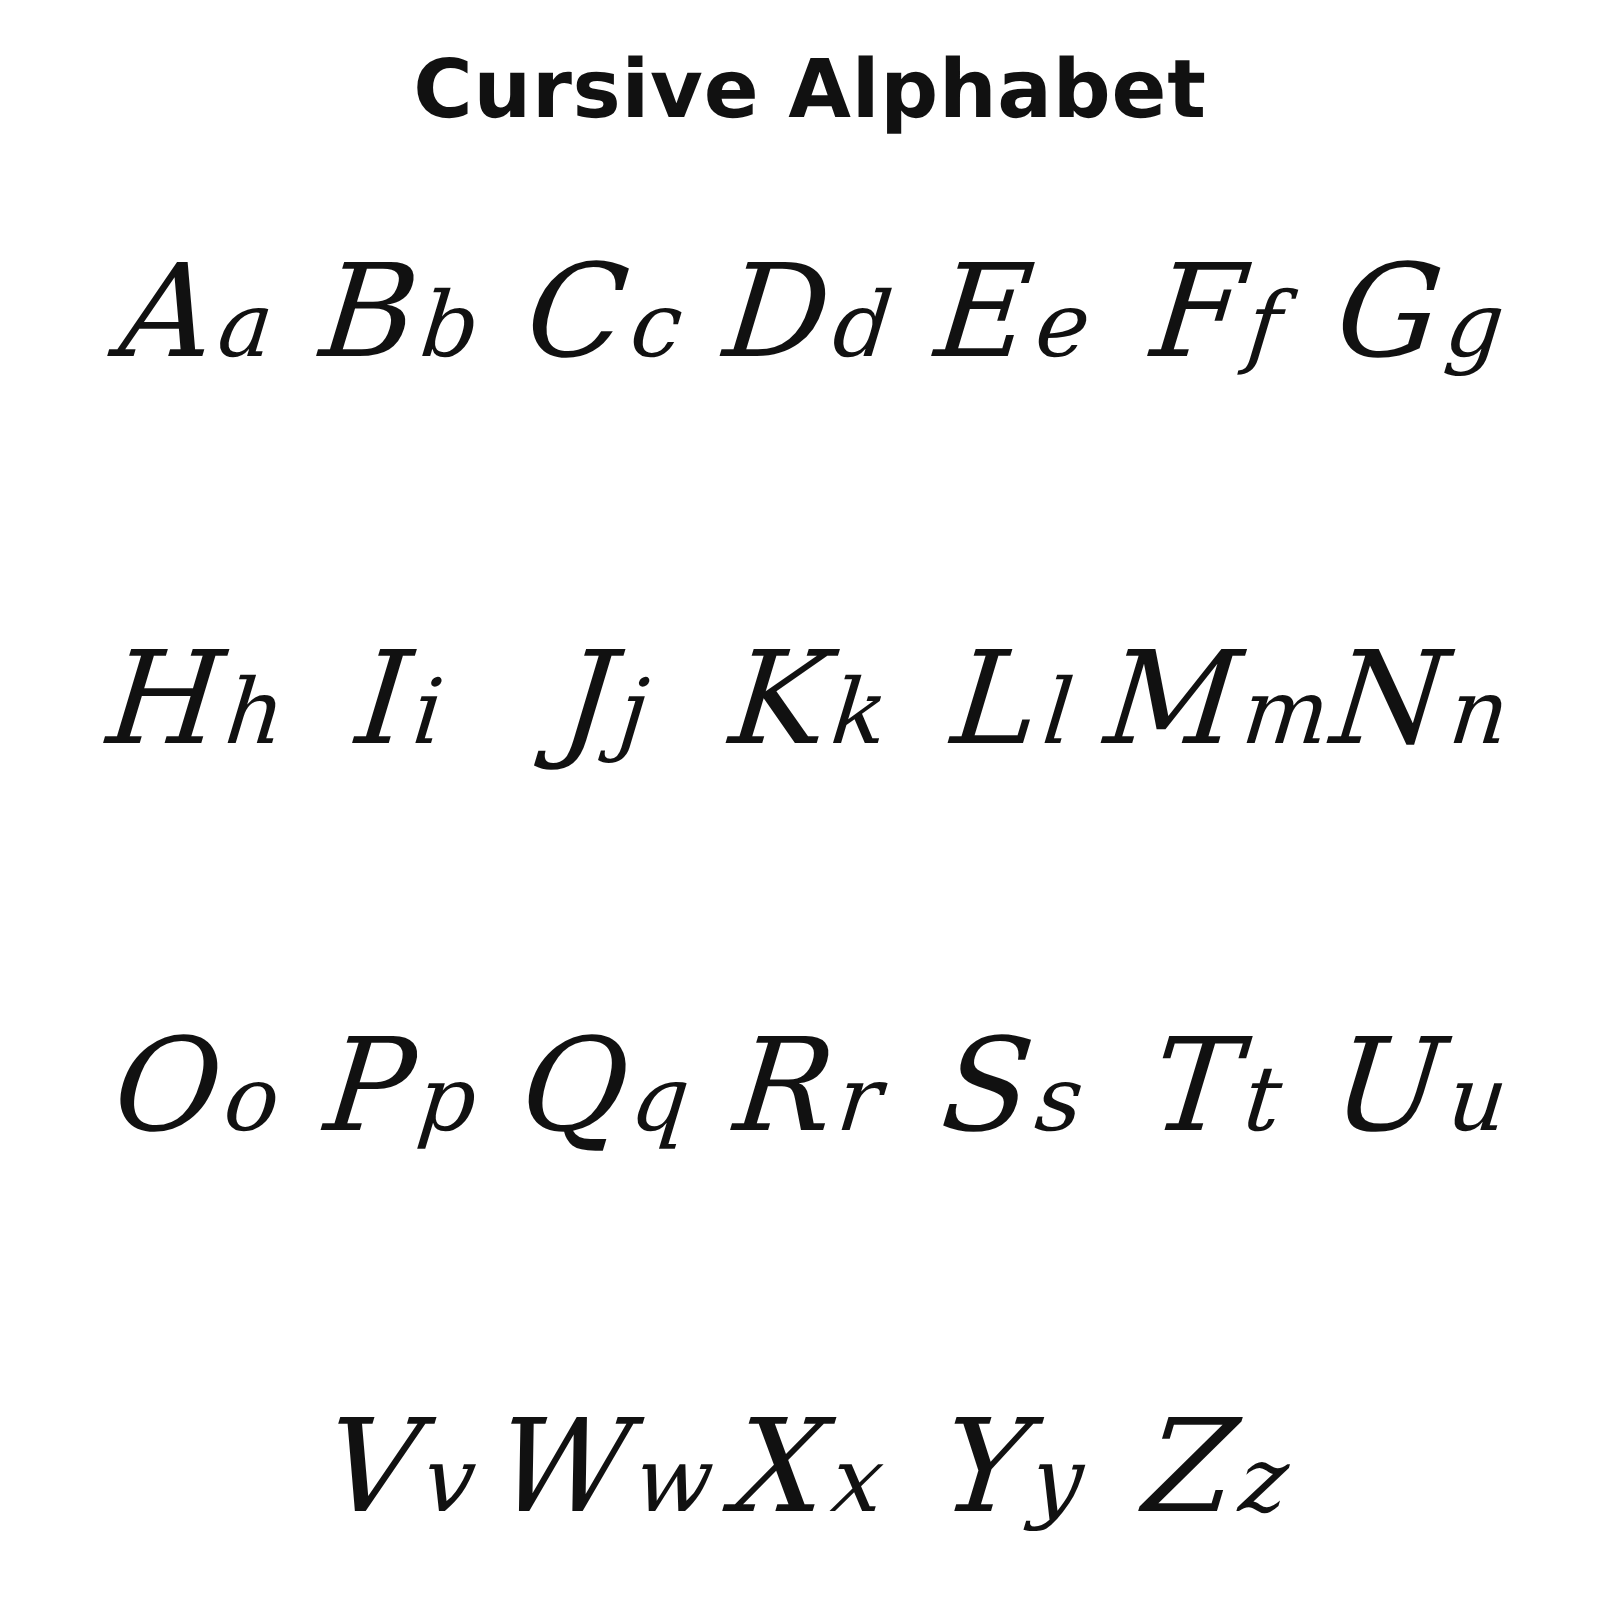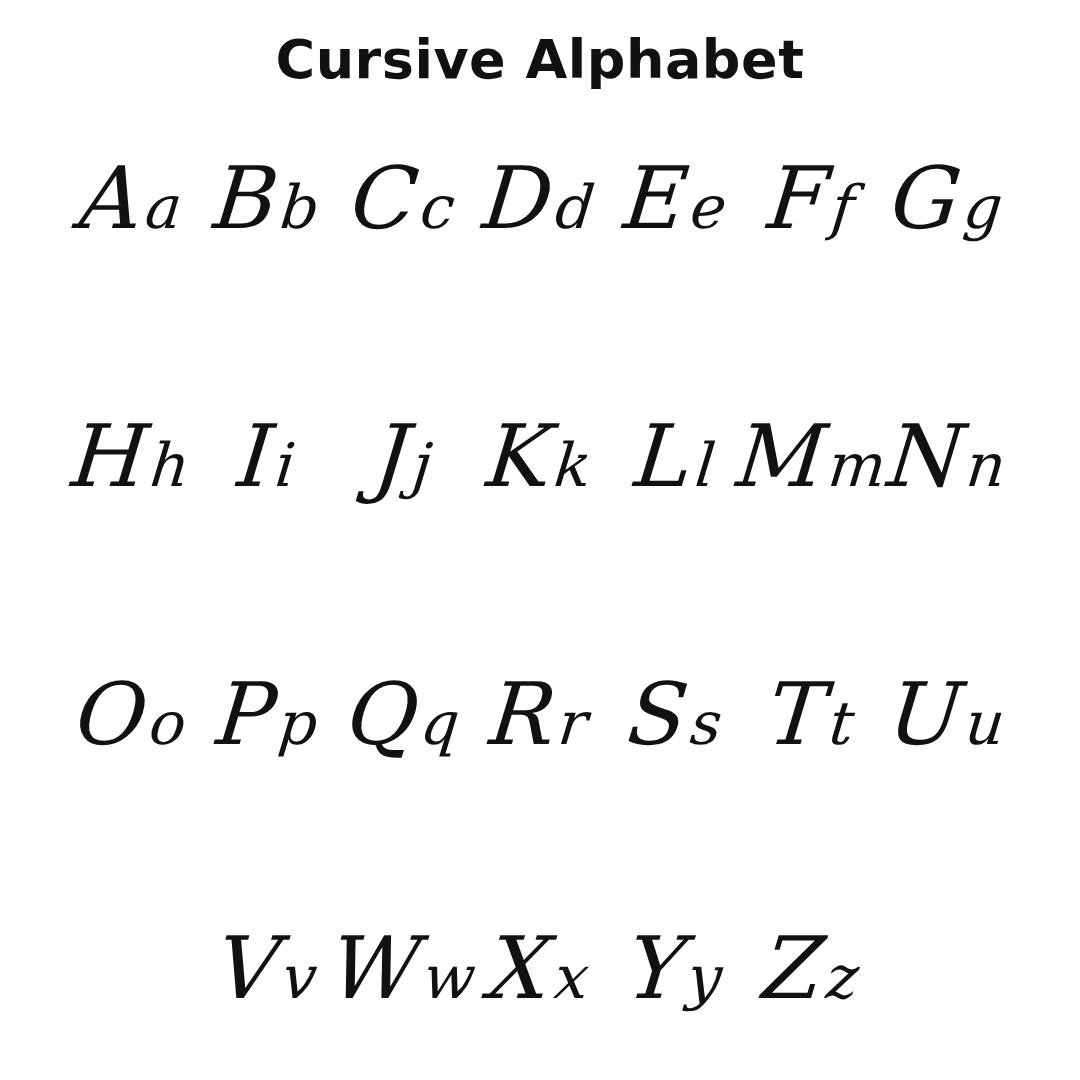--- a/index.html
+++ b/index.html
@@ -21,21 +21,21 @@
     box-sizing: border-box;
     display: flex;
     flex-direction: column;
   }
   .title {
     text-align: center;
     font-size: 54px;
     font-weight: 700;
     letter-spacing: 0.5px;
     margin-top: 28px;
-    margin-bottom: 24px;
+    margin-bottom: 34px;
     color: #111111;
     font-family: "DejaVu Sans", sans-serif;
   }
   .rule {
     width: 890px;
     height: 3px;
     background: #111111;
     margin: 0 auto 0 auto;
   }
   .grid {

